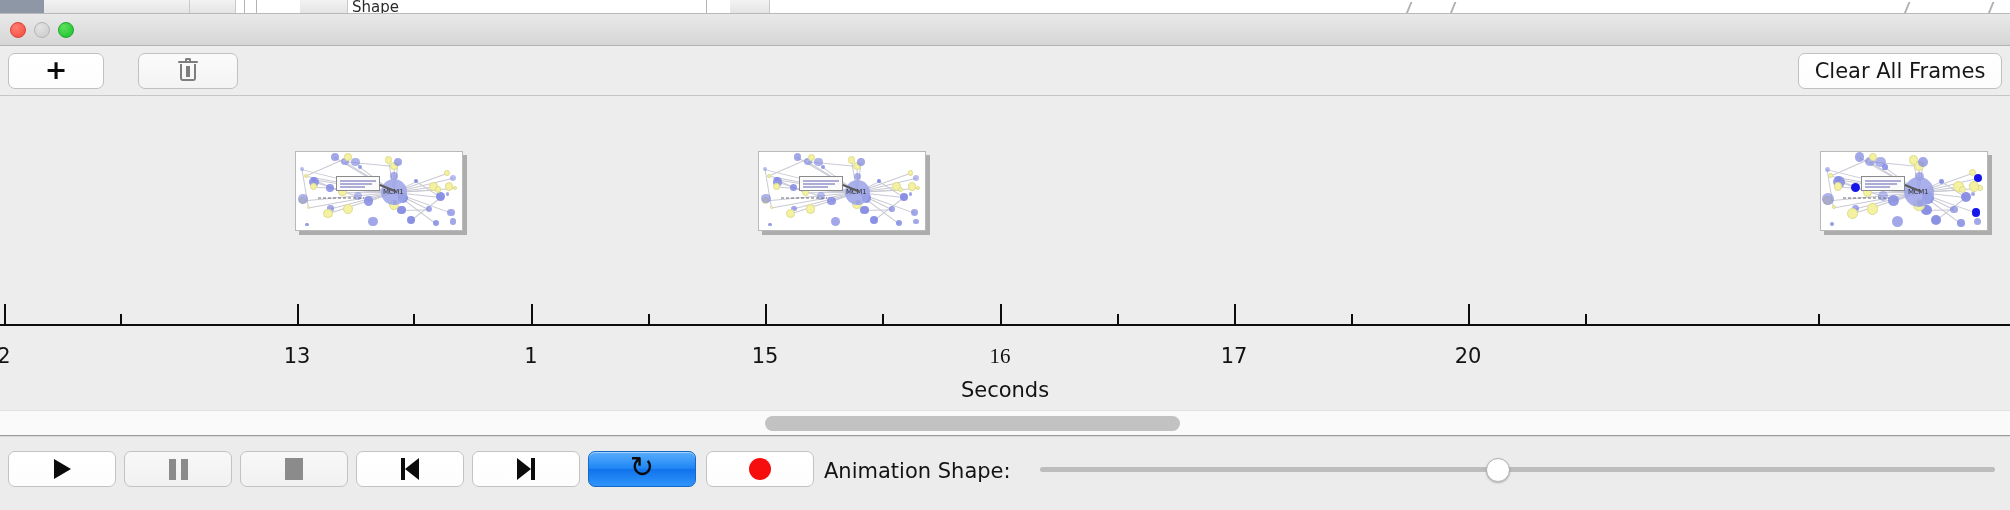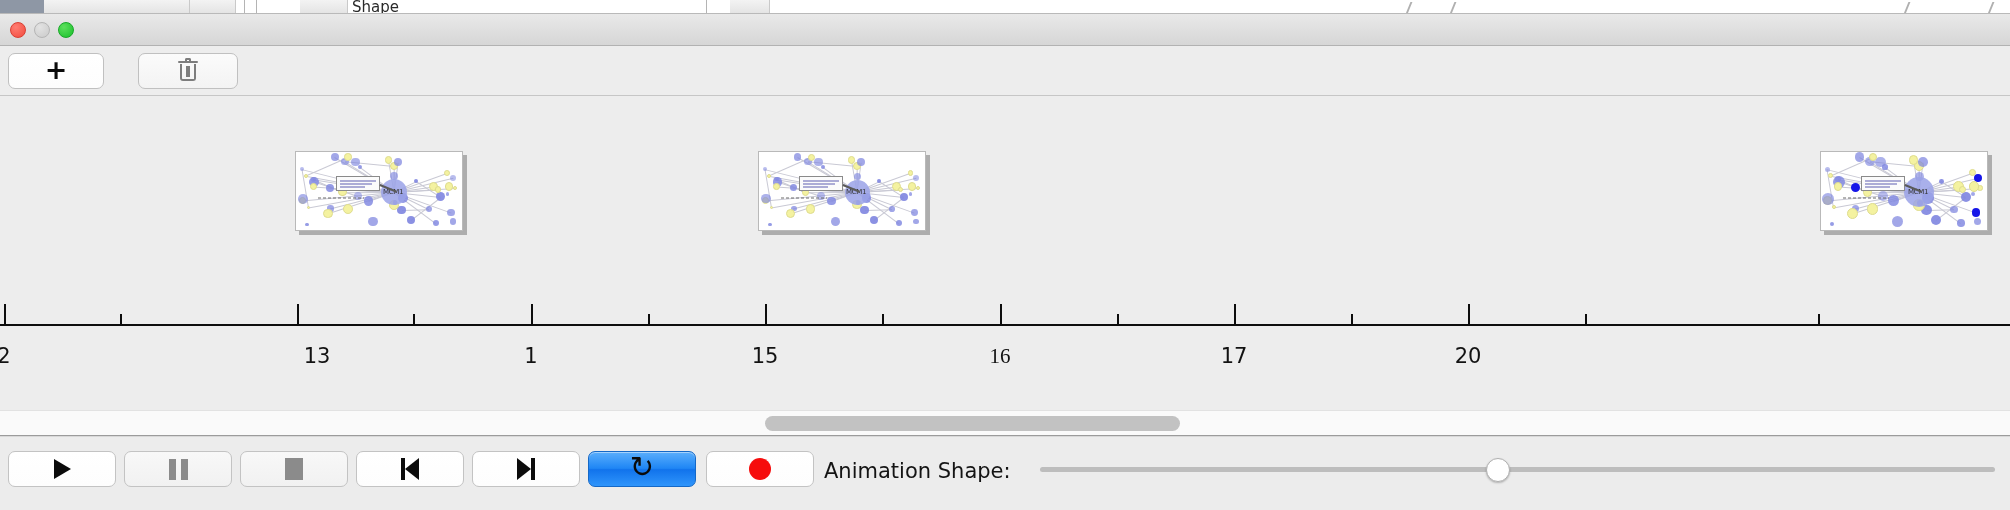--- a/index.html
+++ b/index.html
@@ -196,20 +196,21 @@
     <div class="tbtn" id="add-frame-button">
       <span class="plus-glyph">+</span>
     </div>
     <div class="tbtn" id="delete-frame-button">
       <span class="trash-glyph">
         <span class="handle"></span>
           <span class="lid"></span>
           <span class="body"></span>
       </span>
     </div>
+    <div class="tbtn" id="clear-all-frames-button">Clear All Frames</div>
   </div>
 
   <div id="timeline-panel">
 
     <div id="frames-layer">
         <div class="frame-thumb" style="left: 295px; top: 55px;">
           <div class="net">
             <div class="edge" style="left: 98px; top: 40px; width: 60.5525px; transform: rotate(-13.505deg);"></div>
             <div class="edge" style="left: 98px; top: 40px; width: 53.7545px; transform: rotate(-177.001deg);"></div>
             <div class="edge" style="left: 98px; top: 40px; width: 81.7116px; transform: rotate(-170.98deg);"></div>
@@ -514,27 +515,28 @@
         <div class="axis-tick" style="left: 413px; top: 218px; height: 10px;"></div>
         <div class="axis-tick" style="left: 648px; top: 218px; height: 10px;"></div>
         <div class="axis-tick" style="left: 882px; top: 218px; height: 10px;"></div>
         <div class="axis-tick" style="left: 1117px; top: 218px; height: 10px;"></div>
         <div class="axis-tick" style="left: 1351px; top: 218px; height: 10px;"></div>
         <div class="axis-tick" style="left: 1585px; top: 218px; height: 10px;"></div>
         <div class="axis-tick" style="left: 1818px; top: 218px; height: 10px;"></div>
       </div>
     <div id="labels-layer">
         <div class="axis-label" style="left: 4px; top: 248px;">2</div>
-        <div class="axis-label" style="left: 297px; top: 248px; margin-left: 20px;">13</div>
+        <div class="axis-label" style="left: 297px; top: 248px;">13</div>
         <div class="axis-label" style="left: 531px; top: 248px;">1</div>
         <div class="axis-label" style="left: 765px; top: 248px;">15</div>
         <div class="axis-label" style="left: 1000px; top: 248px; font-family: Liberation Serif, serif;">16</div>
         <div class="axis-label" style="left: 1234px; top: 248px;">17</div>
         <div class="axis-label" style="left: 1468px; top: 248px;">20</div>
       </div>
+    <div id="axis-title" style="top:282px;">Seconds</div>
   </div>
 
   <div id="hscroll-area">
     <div id="hscroll-thumb" style="left: 765px; width: 415px;"></div>
   </div>
 
   <div id="transport">
     <div class="ctl" style="left:8px;">
       <span class="tri-right"></span>
     </div>

